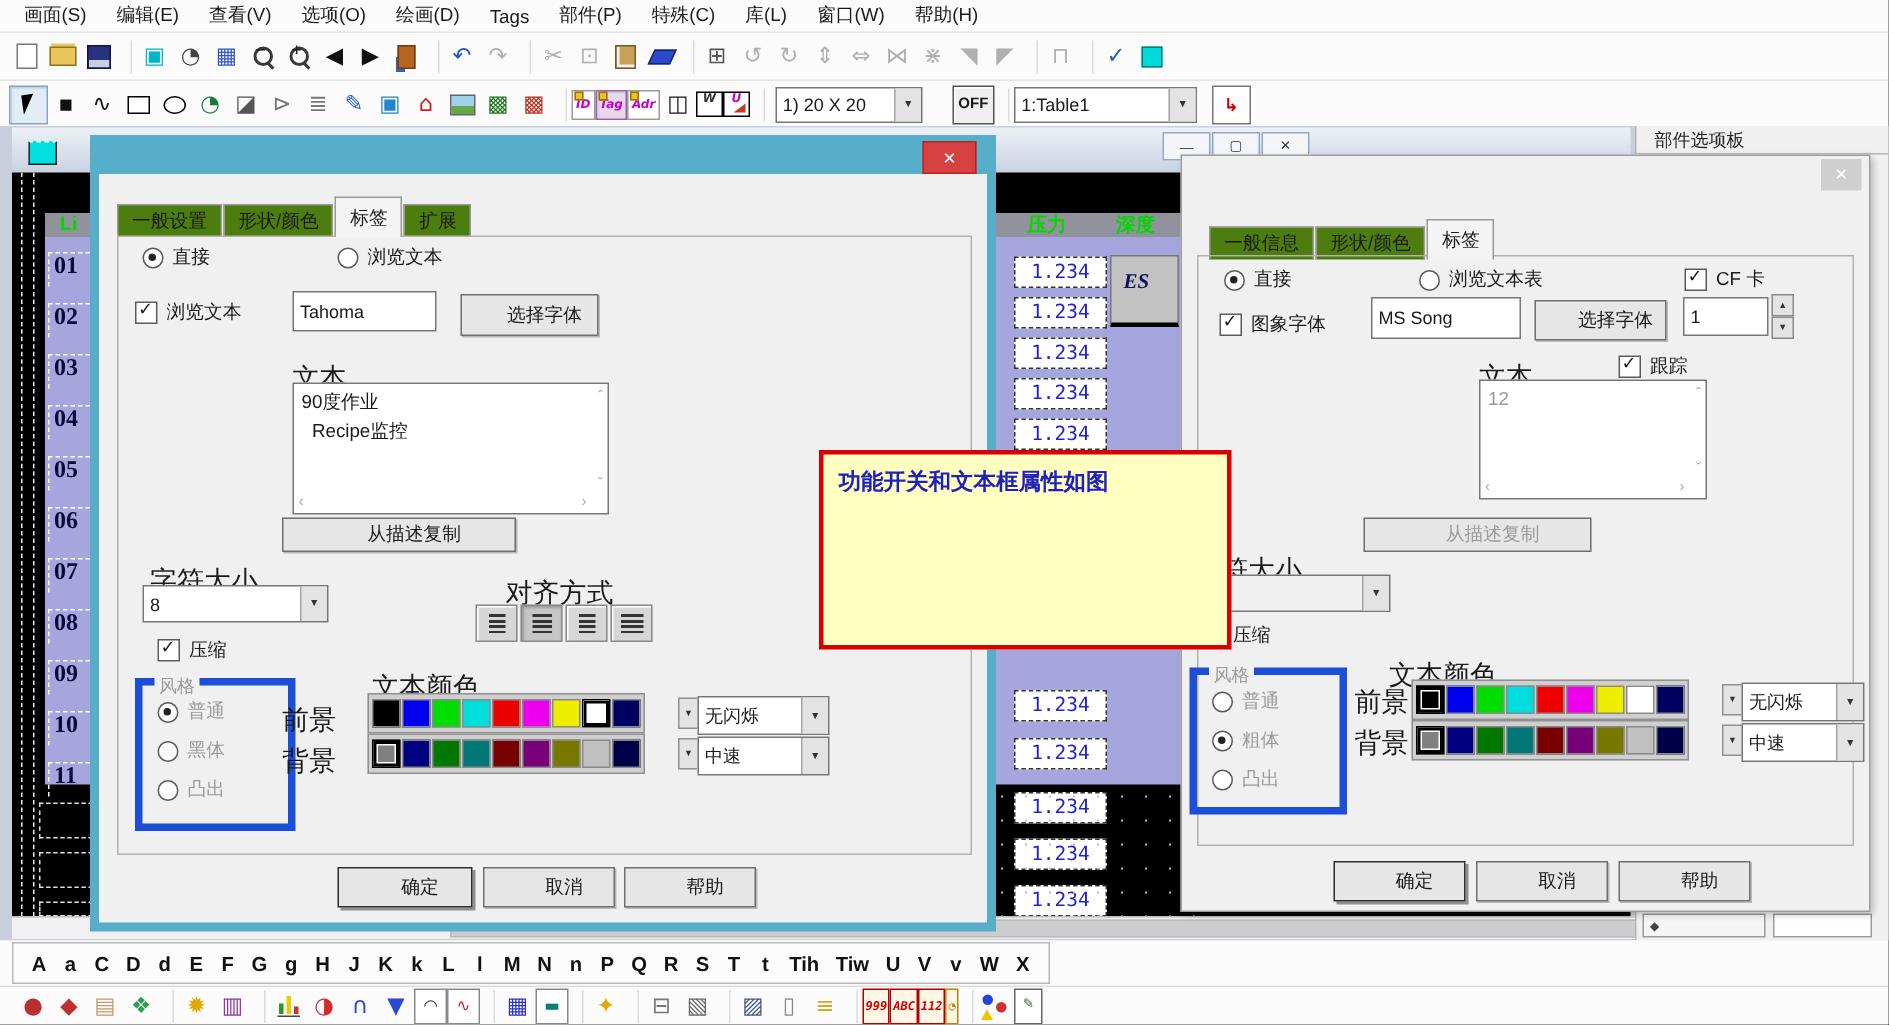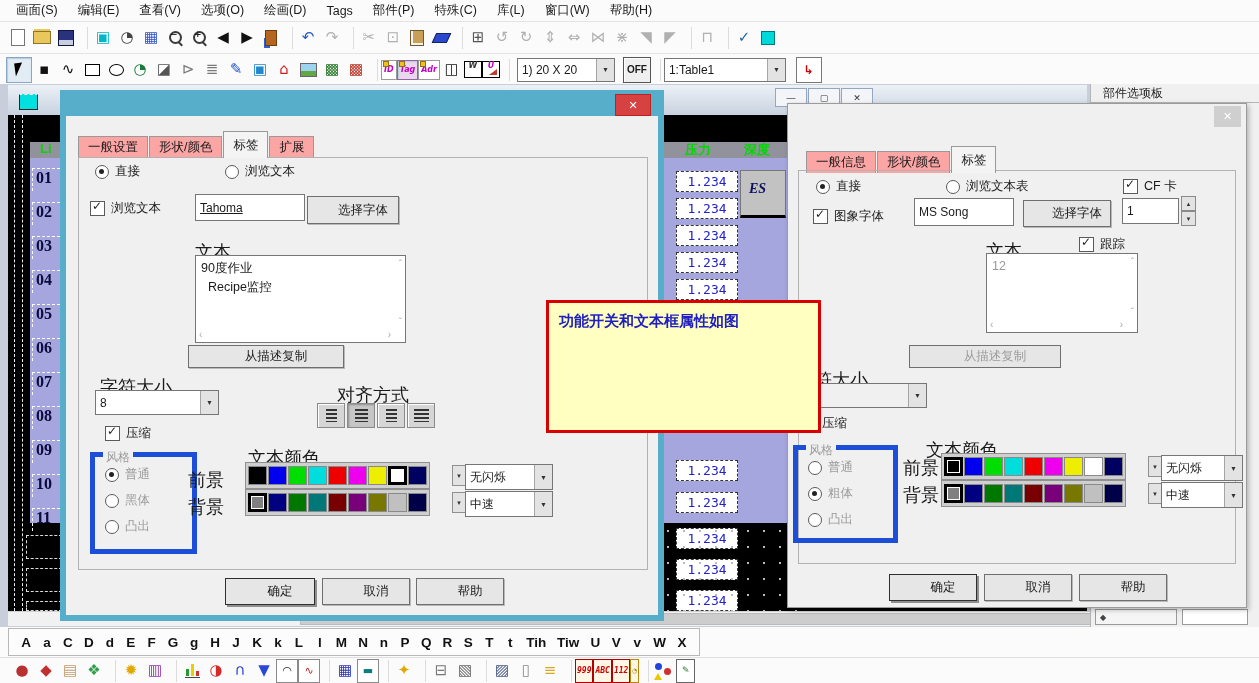--- a/index.html
+++ b/index.html
@@ -70,21 +70,21 @@
   .sradio{display:flex;align-items:center;gap:6px;margin:9px 0 0 10px;}
   .sradio em{font-style:normal;}
   .swstrip{display:flex;align-items:center;background:#CFCFCF;border:1px solid #909090;padding:2px;gap:1px;position:absolute;height:27px;box-sizing:border-box;}
   .sw{width:19px;height:19px;border:1px solid #8A8A8A;box-sizing:border-box;}
   .sw.sel{box-shadow:inset 0 0 0 2px #000,inset 0 0 0 3px #fff;border-color:#000;}
   .swdd{width:12px;height:19px;background:#E3E3E3;border:1px solid #909090;display:flex;align-items:center;justify-content:center;margin-left:2px;}
   .swdd::before{content:"▼";font-size:6px;color:#333;}
   .txtarea{background:#fff;border:1px solid #767676;position:absolute;font-size:12.5px;white-space:pre;padding:3px 5px;line-height:1.55;box-sizing:border-box;}
   .txtarea .sar{position:absolute;color:#AAA;font-size:10px;}
   .tabstrip{position:absolute;display:flex;align-items:flex-end;}
-  .tab{border:1px solid #999;border-bottom:none;background:#fca5a5;height:21px;display:flex;align-items:center;padding:0 9px;margin-right:1px;font-size:12.5px;}
+  .tab{border:1px solid #999;border-bottom:none;background:#4d7c0f;height:21px;display:flex;align-items:center;padding:0 9px;margin-right:1px;font-size:12.5px;}
   .tab.active{height:26px;background:#F4F4F4;position:relative;z-index:2;}
   .panel{position:absolute;border:1px solid #B2B2B2;}
   .lbl{position:absolute;font-size:18px;white-space:nowrap;}
   .alignbtn{position:absolute;width:26px;height:23px;background:#D6D6D6;border:1px solid #8A8A8A;box-shadow:inset 1px 1px 0 #FFF;display:flex;align-items:center;justify-content:center;}
   .alignbtn.pressed2{background:#C6C6C6;box-shadow:inset 1px 1px 2px #8F8F8F;}
   .albars{width:15px;height:13px;background:repeating-linear-gradient(180deg,#333 0 2px,transparent 2px 4px);}
   .spud{display:flex;flex-direction:column;position:absolute;}
   .spud b{width:13px;height:13px;background:#E3E3E3;border:1px solid #8A8A8A;display:flex;align-items:center;justify-content:center;font-size:6px;color:#333;}
   
   #fs-dialog{left:60px;top:90px;width:604px;height:531px;background:#56AECB;z-index:6;}
@@ -310,21 +310,21 @@
       </span>
       <span class="tbi i-ubox">
         <i class="g">U</i>
       </span>
       <span class="tbi tsep"></span>
     </span>
   <span class="combo" style="width:98px;height:24px;margin-left:4px;">
     <span class="val">1) 20 X 20</span>
       <span class="dd"></span>
   </span>
-  <span id="offbtn" style="margin-left:8px;">OFF</span>
+  <span id="offbtn" style="margin-left:20px;">OFF</span>
   <span class="tsep"></span>
   <span class="combo" style="width:122px;height:24px;">
     <span class="val">1:Table1</span>
       <span class="dd"></span>
   </span>
   <span class="tbi i-conv" style="margin-left:10px;">
       <i class="g">↳</i>
     </span>
 </div>
 
@@ -417,21 +417,21 @@
       </span>
     <span class="ctl-row" style="left:159px;top:47px;">
         <i class="rb"></i>
         <span>浏览文本</span>
       </span>
 
     <span class="ctl-row" style="left:24px;top:84px;">
         <i class="cb on"></i>
         <span>浏览文本</span>
       </span>
-    <span class="combo" style="position:absolute;left:129px;top:78px;width:110px;height:27px;text-decoration:underline;">
+    <span class="combo" style="position:absolute;left:129px;top:78px;width:96px;height:27px;">
         <span class="val">Tahoma</span>
       </span>
     <span class="btn" style="position:absolute;left:219px;top:80px;width:92px;height:28px;margin-left:22px;">选择字体</span>
 
     <span class="lbl" style="left:129px;top:124px;">文本</span>
     <div class="txtarea" style="left:129px;top:139px;width:211px;height:88px;"><span>90度作业
   Recipe监控</span><span class="sar" style="right:3px;top:1px;">ˆ</span><span class="sar" style="right:3px;bottom:12px;">ˇ</span><span class="sar" style="left:3px;bottom:0px;">‹</span><span class="sar" style="right:14px;bottom:0px;">›</span></div>
 
     <span class="btn" style="position:absolute;left:122px;top:229px;width:156px;height:23px;">从描述复制</span>
 

